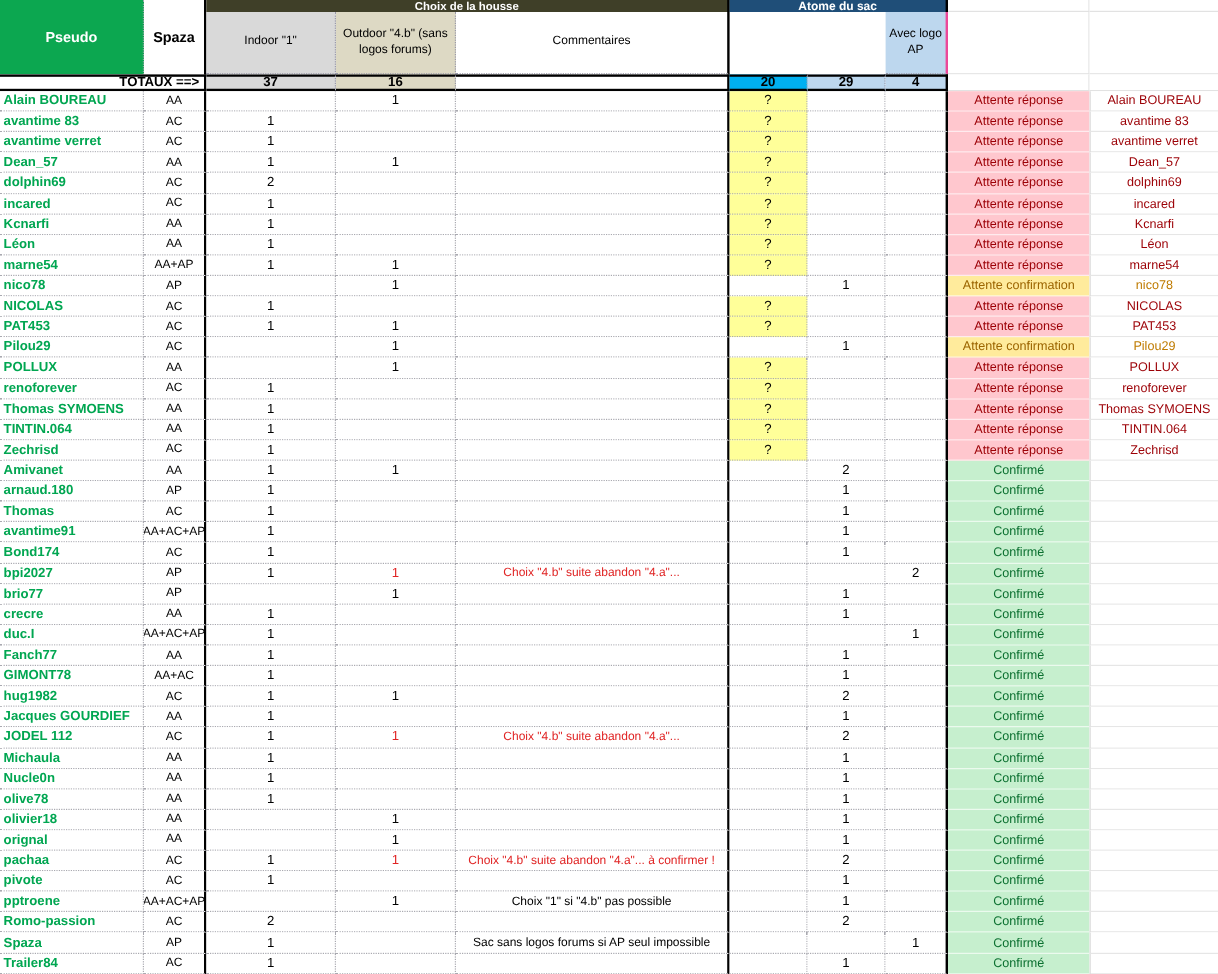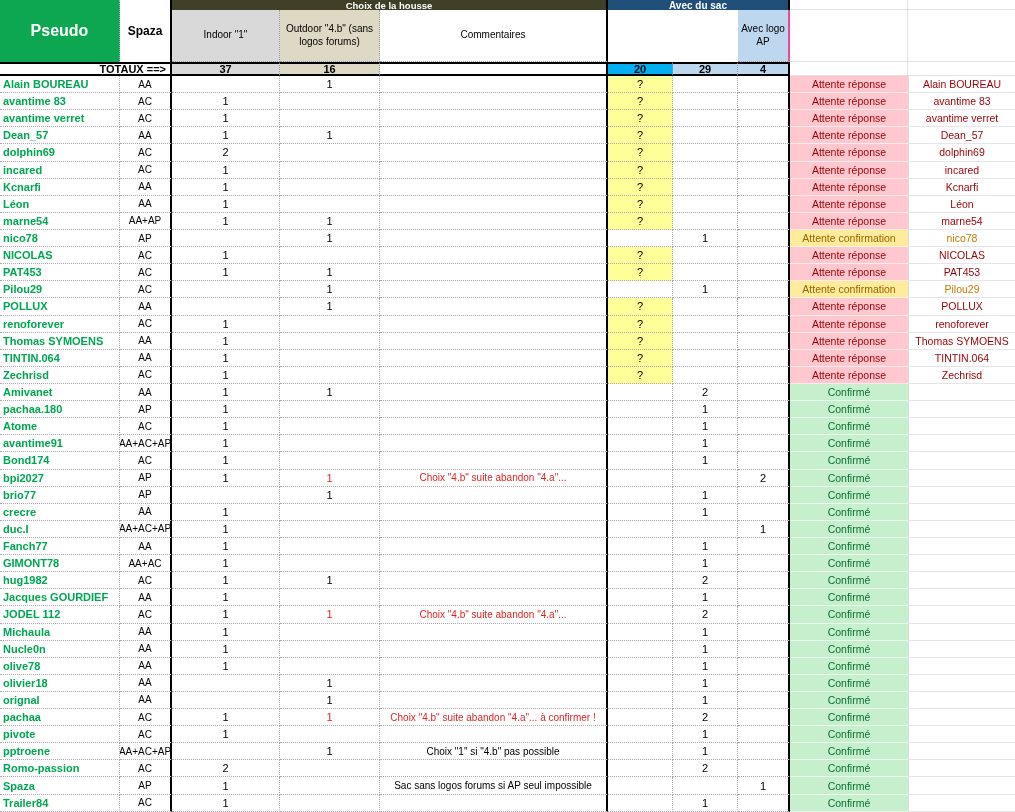--- a/index.html
+++ b/index.html
@@ -5,21 +5,21 @@
   html,body{margin:0;padding:0;background:#fff;}
   #app{width:1015px;height:812px;overflow:hidden;background:#fff;
        font-family:"Liberation Sans","DejaVu Sans",sans-serif;}
   .sheet{display:grid;width:1015px;height:812px;
          grid-template-columns:120px 52px 108px 100px 228px 65px 65px 52px 118px 107px;
          grid-template-rows:10px 52px 14px;
          grid-auto-rows:17.116px;}
   .c{display:flex;align-items:center;justify-content:center;overflow:hidden;
      white-space:nowrap;box-sizing:border-box;font-size:11px;color:#000;}
   
-  .pseudo-h{grid-area:1/1/3/2;background:#0ca750;color:#fff;font-weight:bold;font-size:16px;border-right:1px dotted #9aa;text-align:right;}
+  .pseudo-h{grid-area:1/1/3/2;background:#0ca750;color:#fff;font-weight:bold;font-size:12px;border-right:1px dotted #9aa;text-align:right;}
   .forum-h{grid-area:1/2/3/3;background:#fff;font-weight:bold;font-size:12px;border-right:2px solid #000;}
   .housse-bar{grid-area:1/3/2/6;background:#3f3f28;color:#fff;font-weight:bold;font-size:9.5px;border-right:2px solid #000;}
   .sac-bar{grid-area:1/6/2/9;background:#1f4e78;color:#fff;font-weight:bold;font-size:10px;border-right:2px solid #000;}
   .hd2{font-size:10px;text-align:center;white-space:normal;line-height:1.25;border-right:1px dotted #99a;border-bottom:1px dotted #99a;}
   .indoor-h{grid-area:2/3/3/4;background:#d9d9d9;}
   .outdoor-h{grid-area:2/4/3/5;background:#ddd9c4;}
   .comment-h{grid-area:2/5/3/6;background:#fff;border-right:2px solid #000;}
   .choix-h{grid-area:2/6/3/7;background:#00b0f0;}
   .sans-h{grid-area:2/7/3/8;background:#bdd7ee;}
   .avec-h{grid-area:2/8/3/9;background:#bdd7ee;border-right:2px solid #ec4899;}
@@ -52,21 +52,21 @@
   .nr-ac{color:#bf7b00;}
 </style>
 </head>
 <body>
 
 <div id="app">
   <div class="sheet" id="sheet">
     <div class="c pseudo-h">Pseudo</div>
     <div class="c forum-h">Spaza</div>
     <div class="c housse-bar">Choix de la housse</div>
-    <div class="c sac-bar">Avec du sac</div>
+    <div class="c sac-bar">Atome du sac</div>
     <div class="c blankA" style="grid-area:1/9/2/10"></div>
     <div class="c blankB" style="grid-area:1/10/2/11"></div>
 
     <div class="c hd2 indoor-h">Indoor "1"</div>
     <div class="c hd2 outdoor-h">Outdoor "4.b" (sans logos forums)</div>
     <div class="c hd2 comment-h">Commentaires</div>
     <div class="c hd2 avec-h">Avec logo AP</div>
     <div class="c blankA" style="grid-area:2/9/3/10"></div>
     <div class="c blankB" style="grid-area:2/10/3/11"></div>
 
@@ -262,31 +262,31 @@
       <div class="c dc pseudo" style="grid-area: 22 / 1;">Amivanet</div>
       <div class="c dc forum" style="grid-area: 22 / 2;">AA</div>
       <div class="c dc" style="grid-area: 22 / 3;">1</div>
       <div class="c dc" style="grid-area: 22 / 4;">1</div>
       <div class="c dc comment" style="grid-area: 22 / 5;"></div>
       <div class="c dc" style="grid-area: 22 / 6;"></div>
       <div class="c dc" style="grid-area: 22 / 7;">2</div>
       <div class="c dc avecc" style="grid-area: 22 / 8;"></div>
       <div class="c st st-c" style="grid-area: 22 / 9;">Confirmé</div>
       <div class="c nameR " style="grid-area: 22 / 10;"></div>
-      <div class="c dc pseudo" style="grid-area: 23 / 1;">pachaa.180</div>
+      <div class="c dc pseudo" style="grid-area: 23 / 1;">arnaud.180</div>
       <div class="c dc forum" style="grid-area: 23 / 2;">AP</div>
       <div class="c dc" style="grid-area: 23 / 3;">1</div>
       <div class="c dc" style="grid-area: 23 / 4;"></div>
       <div class="c dc comment" style="grid-area: 23 / 5;"></div>
       <div class="c dc" style="grid-area: 23 / 6;"></div>
       <div class="c dc" style="grid-area: 23 / 7;">1</div>
       <div class="c dc avecc" style="grid-area: 23 / 8;"></div>
       <div class="c st st-c" style="grid-area: 23 / 9;">Confirmé</div>
       <div class="c nameR " style="grid-area: 23 / 10;"></div>
-      <div class="c dc pseudo" style="grid-area: 24 / 1;">Atome</div>
+      <div class="c dc pseudo" style="grid-area: 24 / 1;">Thomas</div>
       <div class="c dc forum" style="grid-area: 24 / 2;">AC</div>
       <div class="c dc" style="grid-area: 24 / 3;">1</div>
       <div class="c dc" style="grid-area: 24 / 4;"></div>
       <div class="c dc comment" style="grid-area: 24 / 5;"></div>
       <div class="c dc" style="grid-area: 24 / 6;"></div>
       <div class="c dc" style="grid-area: 24 / 7;">1</div>
       <div class="c dc avecc" style="grid-area: 24 / 8;"></div>
       <div class="c st st-c" style="grid-area: 24 / 9;">Confirmé</div>
       <div class="c nameR " style="grid-area: 24 / 10;"></div>
       <div class="c dc pseudo" style="grid-area: 25 / 1;">avantime91</div>

